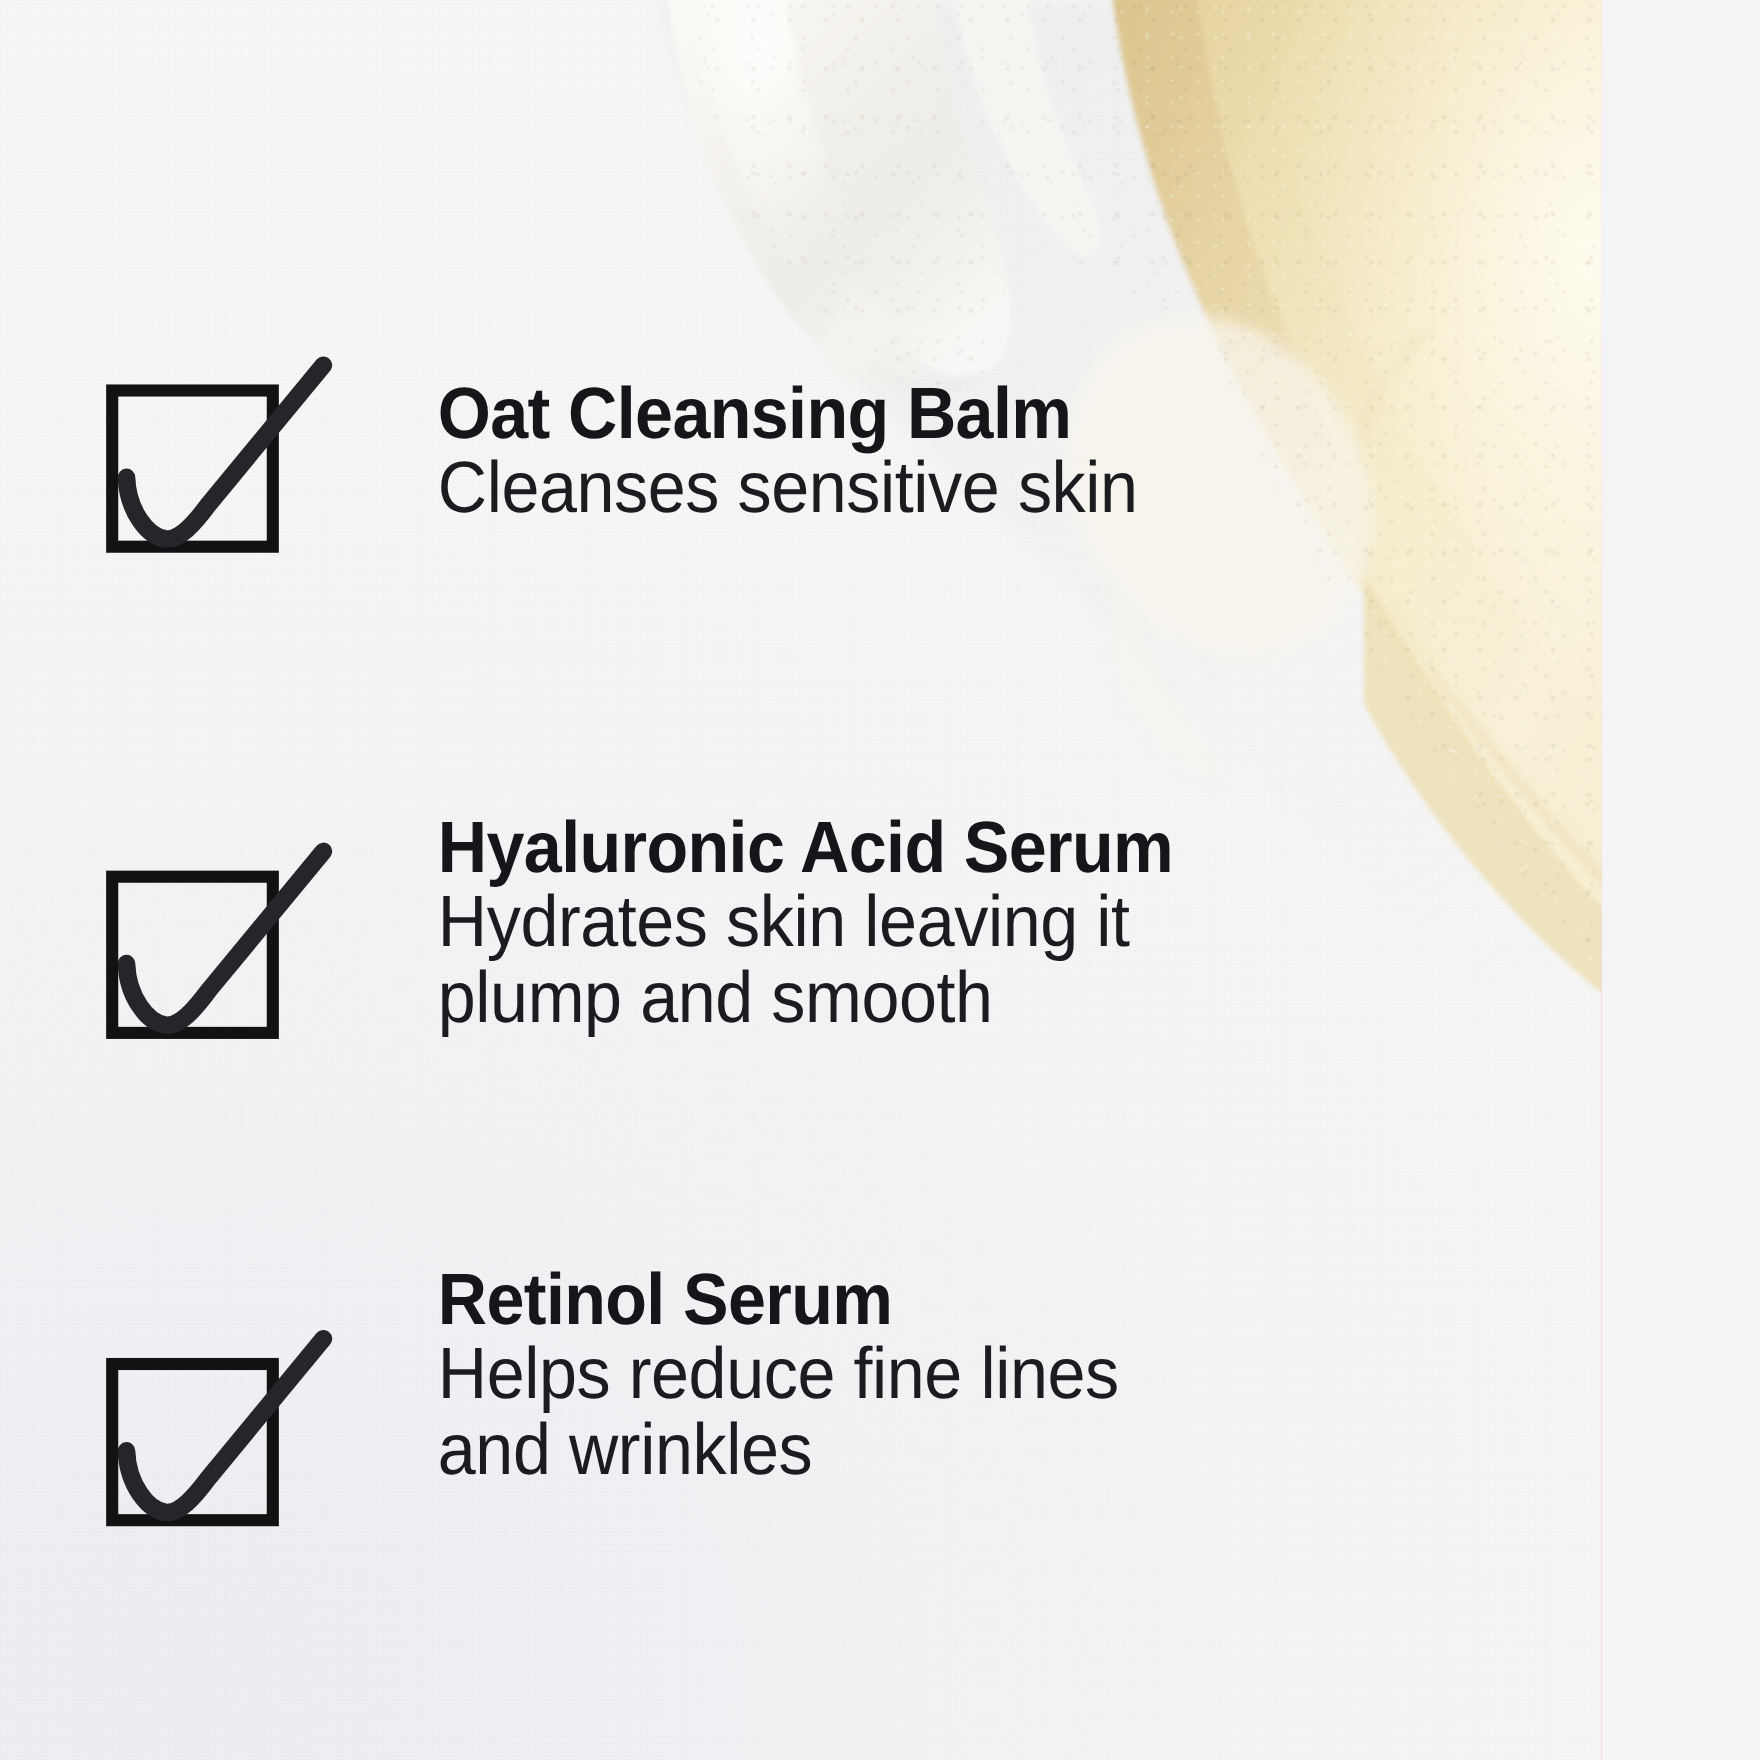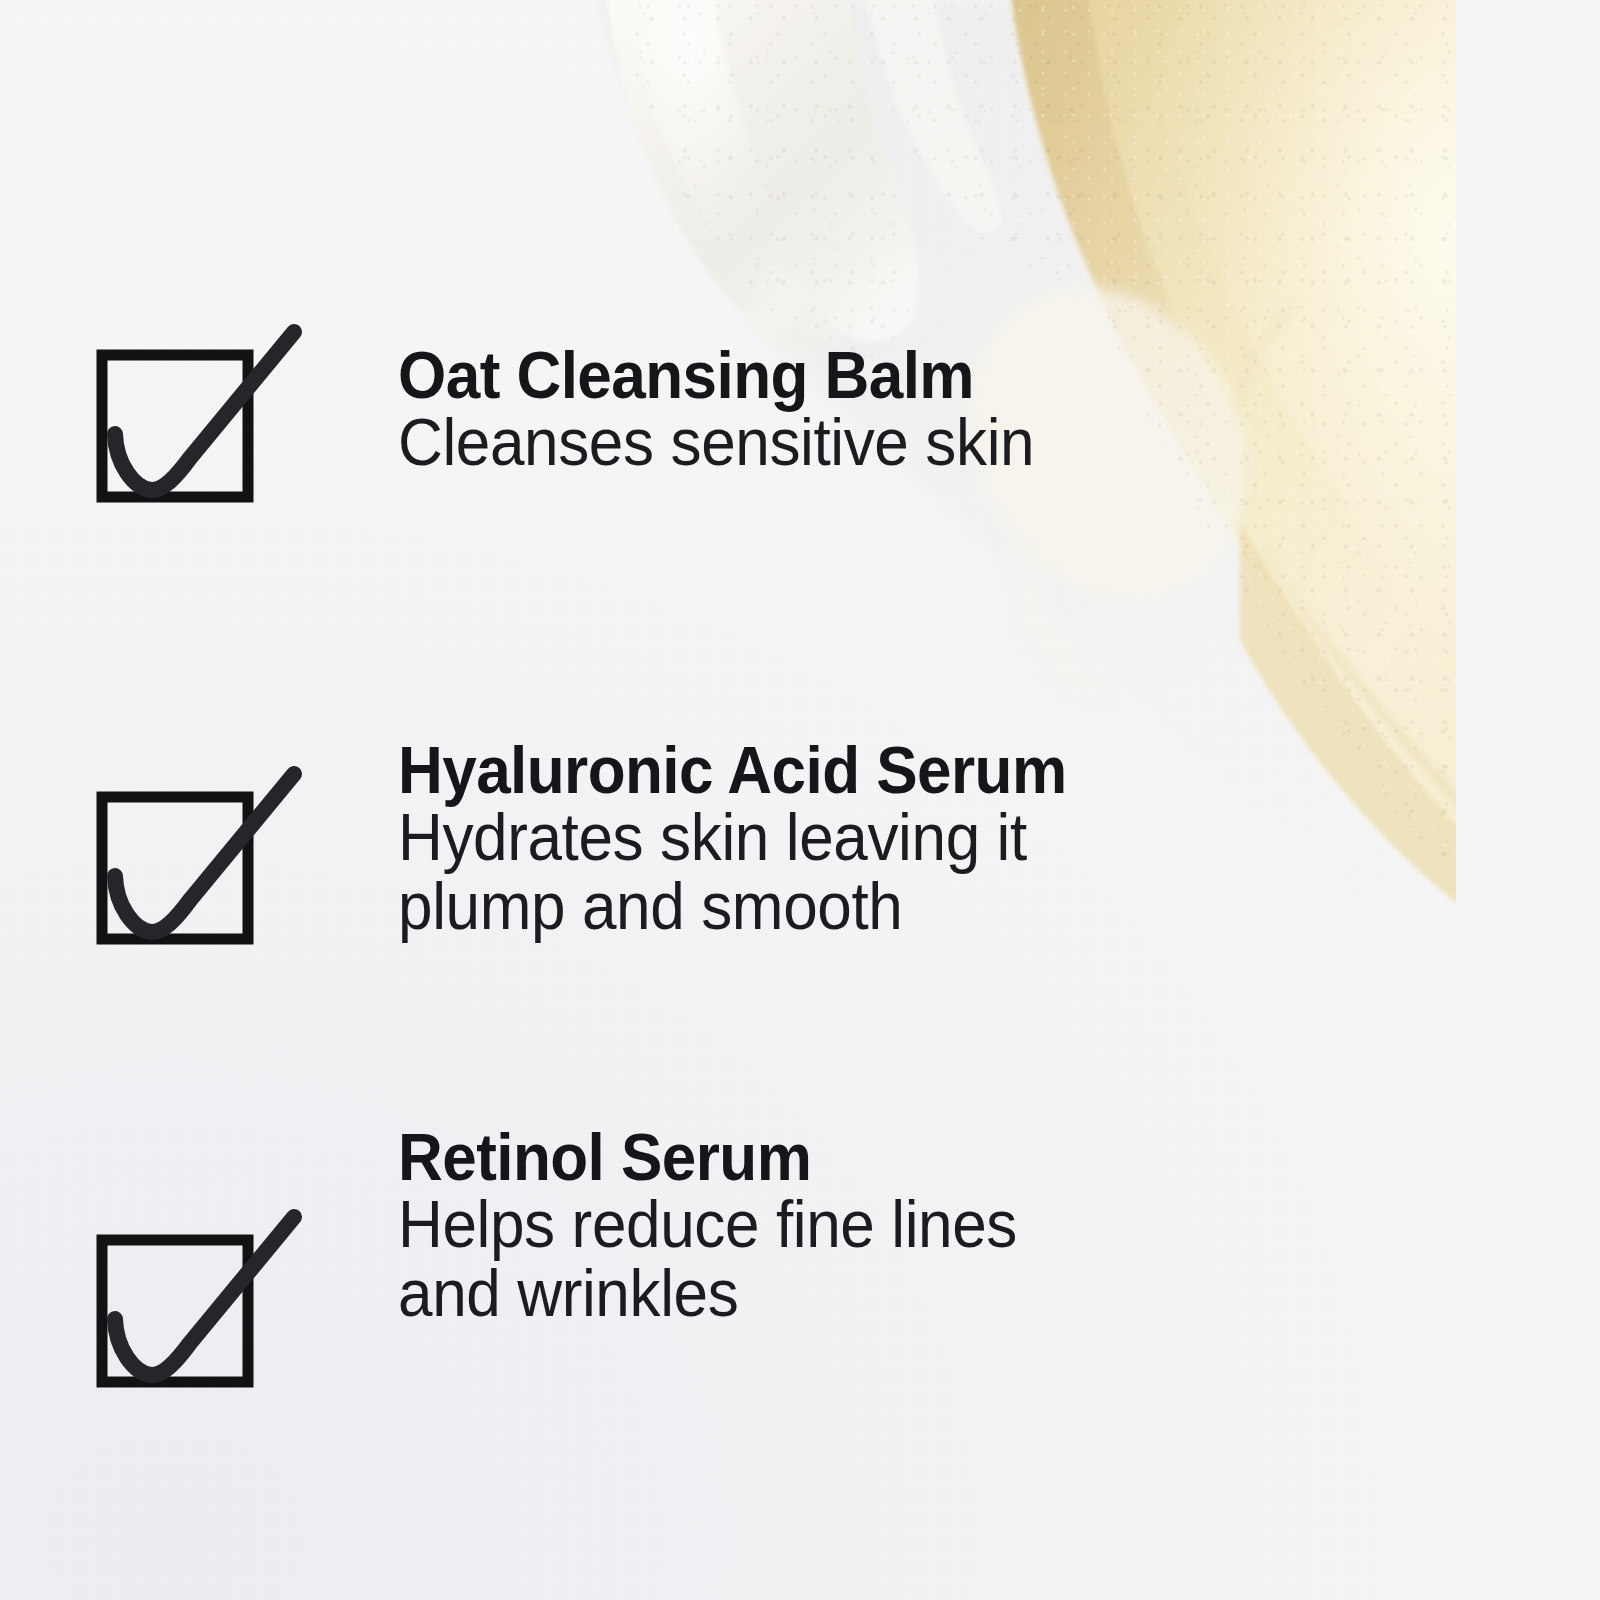--- a/index.html
+++ b/index.html
@@ -339,21 +339,21 @@
     <div class="check-row">
       <div class="checkbox-mark" style="top:1223px;">
         <svg width="200" height="190" viewBox="0 0 200 190" aria-hidden="true">
           <rect x="8" y="17" width="146" height="142" fill="none" stroke="#121214" stroke-width="11"></rect>
           <path d="M 21 96
                    C 22 126, 40 150, 57 152
                    C 69 153, 82 139, 96 120
                    L 200 -6" fill="none" stroke="#26262a" stroke-width="16" stroke-linecap="round" stroke-linejoin="round"></path>
         </svg>
       </div>
-      <div class="text-block" style="top:1124px;">
+      <div class="text-block" style="top:1148px;">
         <div class="item-title">Retinol Serum</div>
         <div class="item-desc">
           <span class="line">Helps reduce fine lines</span>
           <span class="line">and wrinkles</span>
         </div>
       </div>
     </div>
 
   </div>
 </div>

